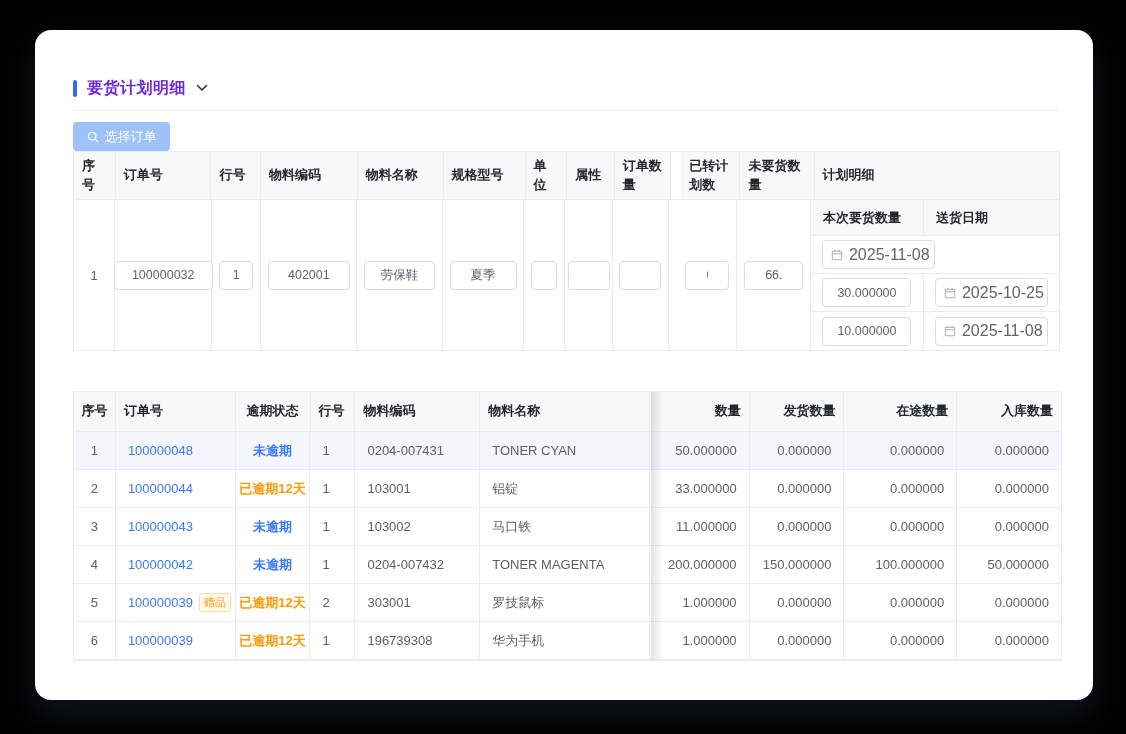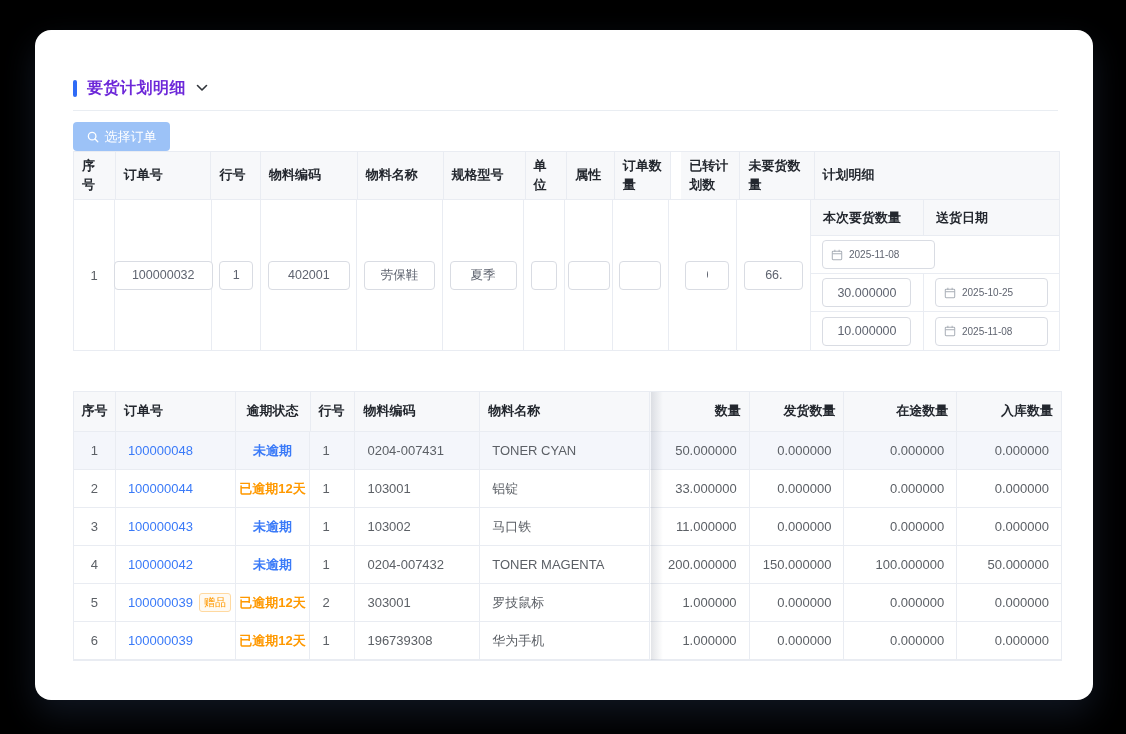--- a/index.html
+++ b/index.html
@@ -68,21 +68,21 @@
     font-size:13px;font-weight:600;color:var(--header-text);border-right:1px solid var(--border);}
   .plan-hcell:last-child{border-right:none;}
   .pc1{width:113px;} .pc2{width:135px;}
   .plan-row{display:flex;height:38px;border-bottom:1px solid var(--border);}
   .plan-row:last-child{border-bottom:none;}
   .plan-cell{display:flex;align-items:center;justify-content:center;border-right:1px solid var(--border);}
   .plan-cell:last-child{border-right:none;}
   .inp-qty{width:89px;}
   .date-box{width:113px;height:29px;border:1px solid var(--input-border);border-radius:4px;
     display:flex;align-items:center;padding:0 8px;gap:6px;cursor:pointer;background:#fff;}
-  .date-box span{font-size:10px;color:#5f6470;white-space:nowrap;}
+  .date-box span{font-size:16px;color:#5f6470;white-space:nowrap;}
   
   .t2{width:989px;margin-top:40px;position:relative;}
   .t2-head{display:flex;height:40px;border-bottom:1px solid var(--border);}
   .t2-row{display:flex;height:38px;border-bottom:1px solid var(--border);font-size:13px;color:var(--cell-text);cursor:pointer;}
   .t2-row:last-child{border-bottom:none;}
   .t2-row.hovered{background:#f4f6fb;}
   .t2 .cell{display:flex;align-items:center;padding:0 12px;border-right:1px solid var(--border);white-space:nowrap;overflow:hidden;}
   .t2 .cell:last-child{border-right:none;}
   .d1{width:42px;justify-content:center;padding:0!important;}
   .d2{width:120px;} .d3{width:75px;justify-content:center;padding:0!important;}

